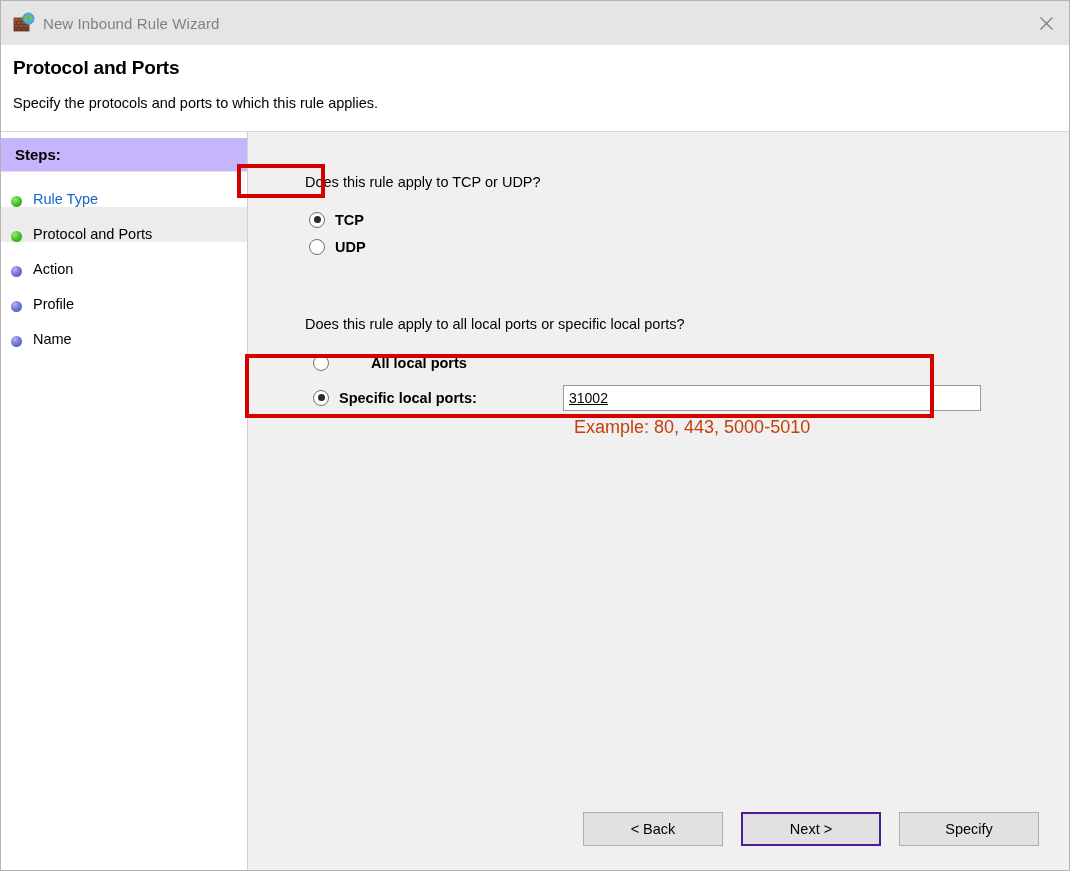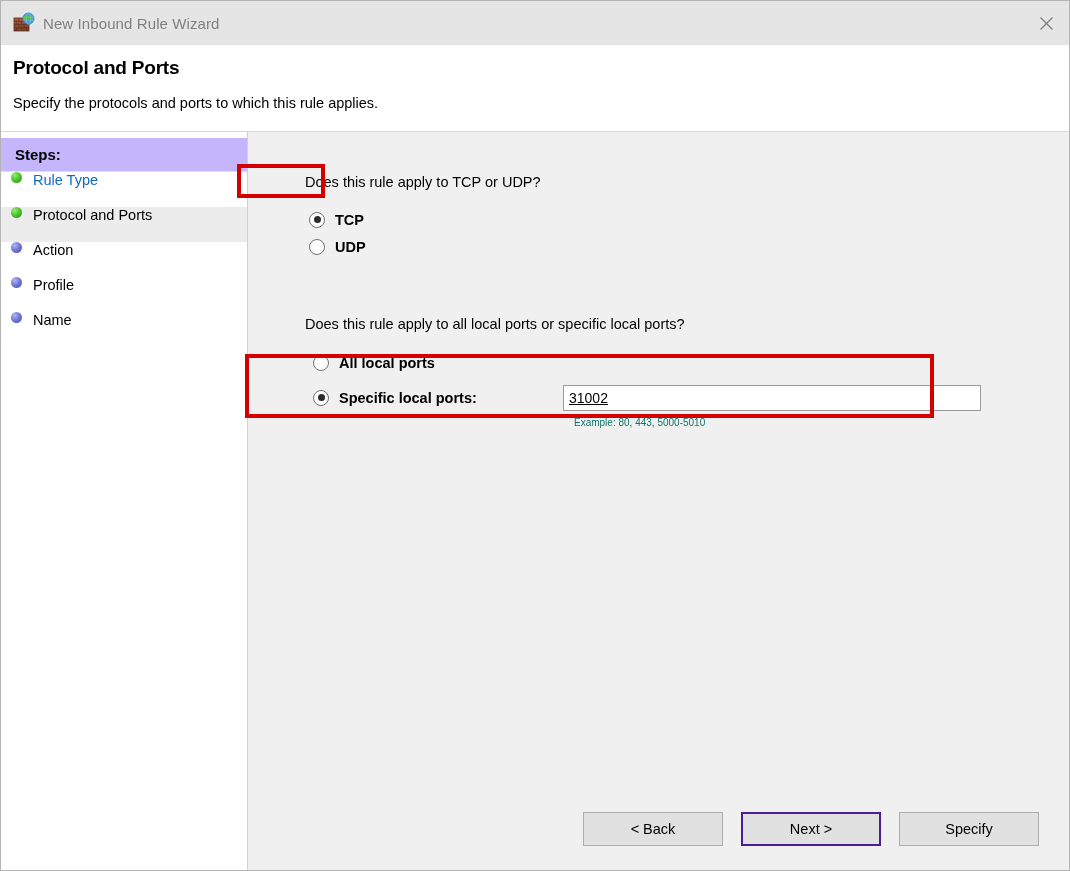--- a/index.html
+++ b/index.html
@@ -107,21 +107,21 @@
   #steps-header {
     background: #c4b5fd;
     border-bottom: 1px solid #e2e2e2;
     padding: 8px 0 8px 14px;
     font-size: 15px;
     font-weight: bold;
     color: #000000;
   }
   .step-row {
     display: flex;
-    align-items: flex-start;
+    align-items: flex-end;
     height: 35px;
     padding-left: 10px;
     box-sizing: border-box;
   }
   .step-row.current { background: #ececec; }
   .step-bullet {
     width: 11px;
     height: 11px;
     border-radius: 50%;
     margin-right: 11px;
@@ -204,22 +204,22 @@
     border: 1px solid #9a9a9a;
     background: #ffffff;
     font-family: "Liberation Sans", sans-serif;
     font-size: 14px;
     color: #000000;
     padding: 0 5px;
     outline: none;
     text-decoration: underline;
   }
   .example-text {
-    font-size: 10px;
-    color: #0f766e;
+    font-size: 18px;
+    color: #c2410c;
   }
 
   
   .annot {
     position: absolute;
     border: 4px solid #d40000;
     box-sizing: border-box;
     pointer-events: none;
   }
 
@@ -349,21 +349,21 @@
           <span class="radio"></span>
           <span class="radio-label">UDP</span>
         </div>
 
         <div style="height:56px"></div>
 
         <div class="question">Does this rule apply to all local ports or specific local ports?</div>
 
         <div style="height:17px"></div>
 
-        <div class="radio-row" style="margin-left:8px;">
+        <div class="radio-row" style="margin-left:8px;gap:32px;">
           <span class="radio"></span>
           <span class="radio-label">All local ports</span>
         </div>
 
         <div style="height:8px"></div>
 
         <div style="display:flex; align-items:flex-start; margin-left:8px;">
           <div class="radio-row" style="width:250px;">
             <span class="radio checked"></span>
             <span class="radio-label">Specific local ports:</span>

